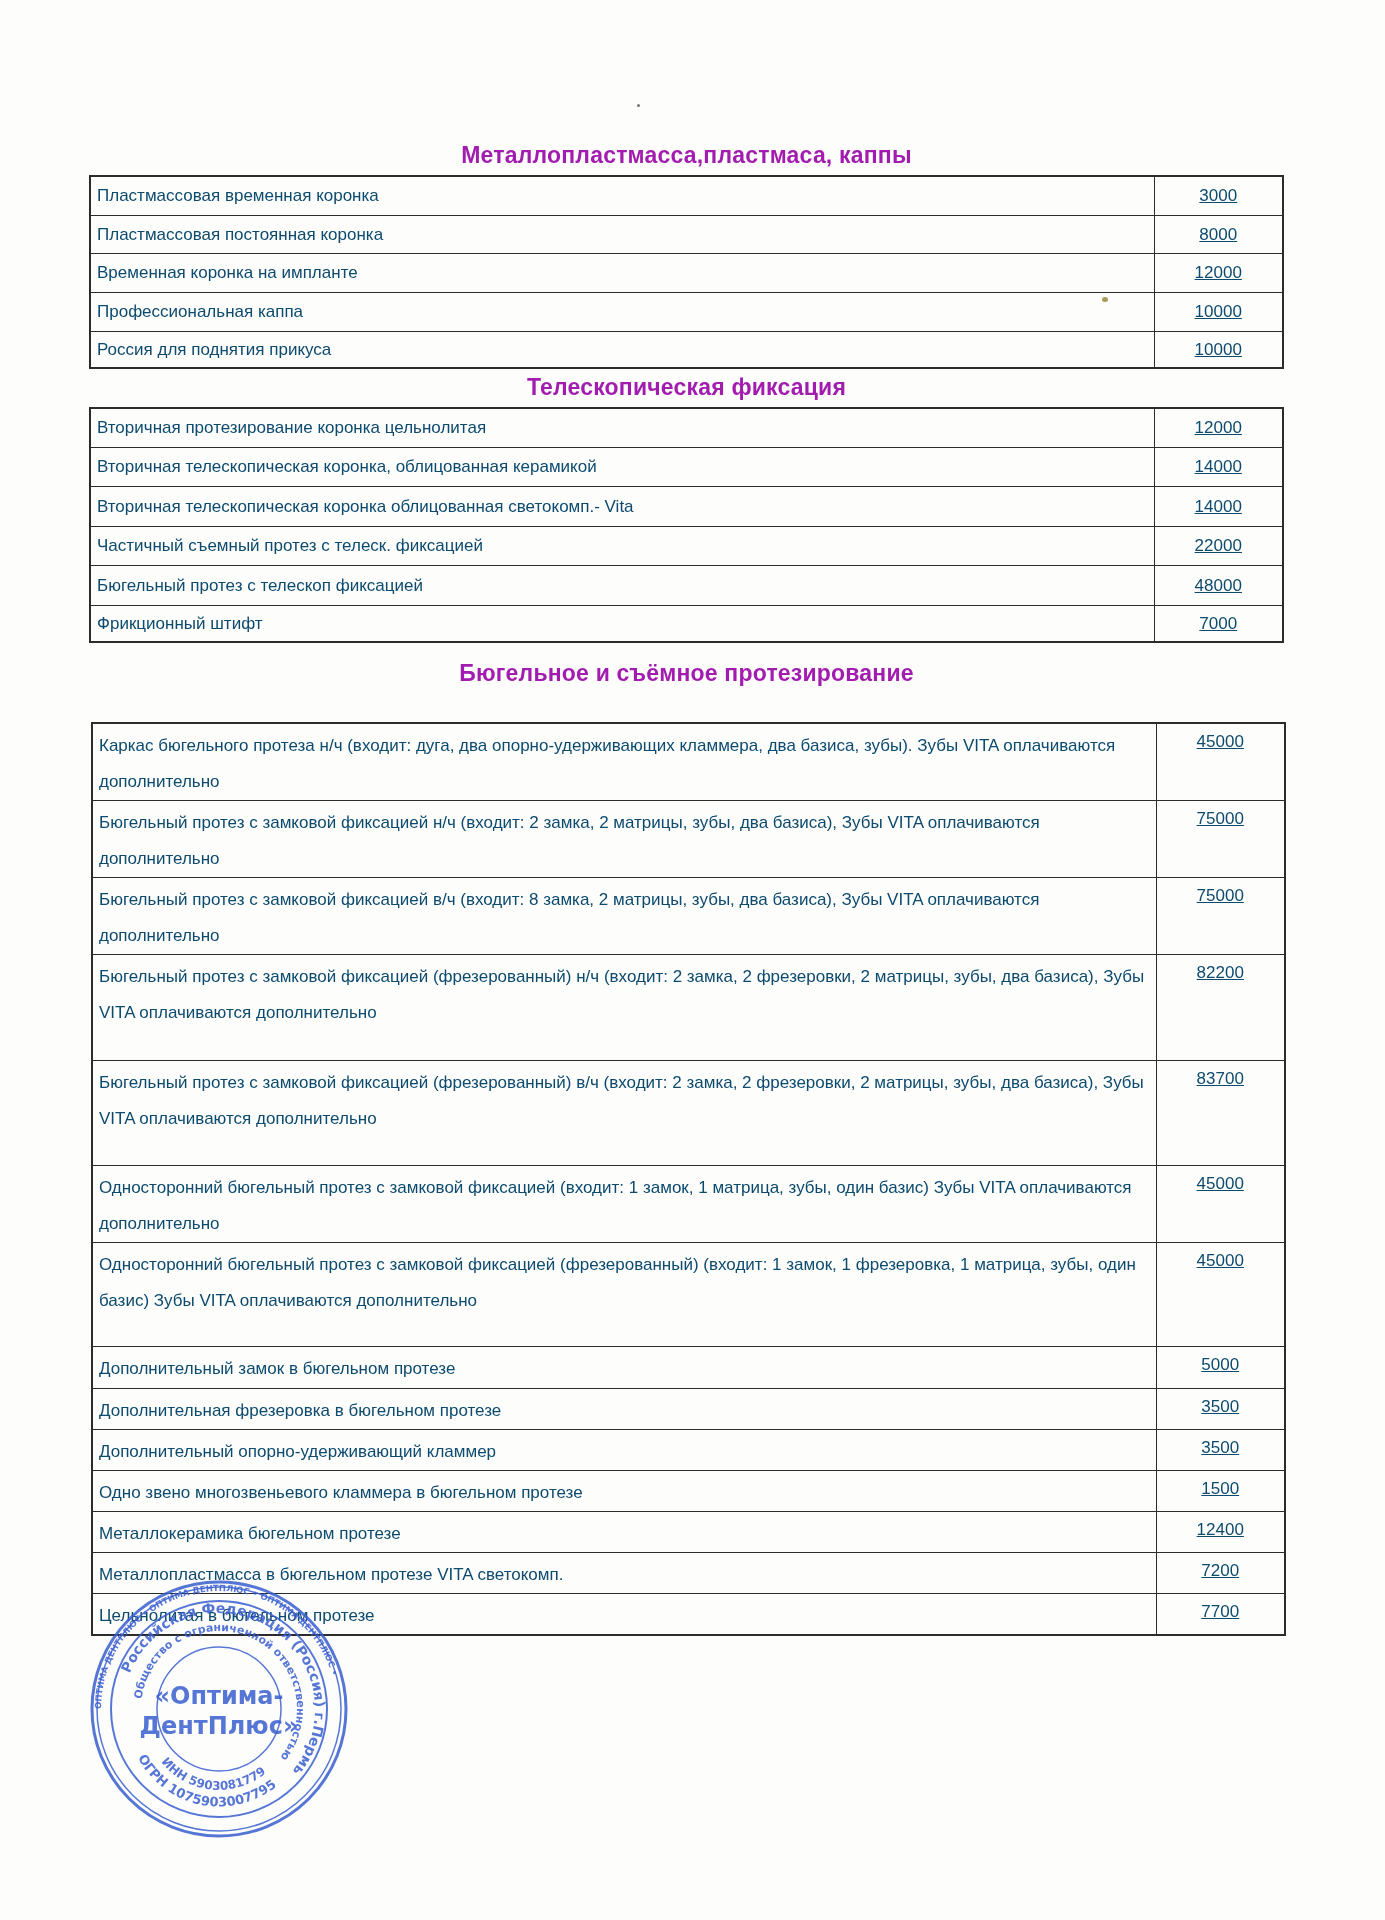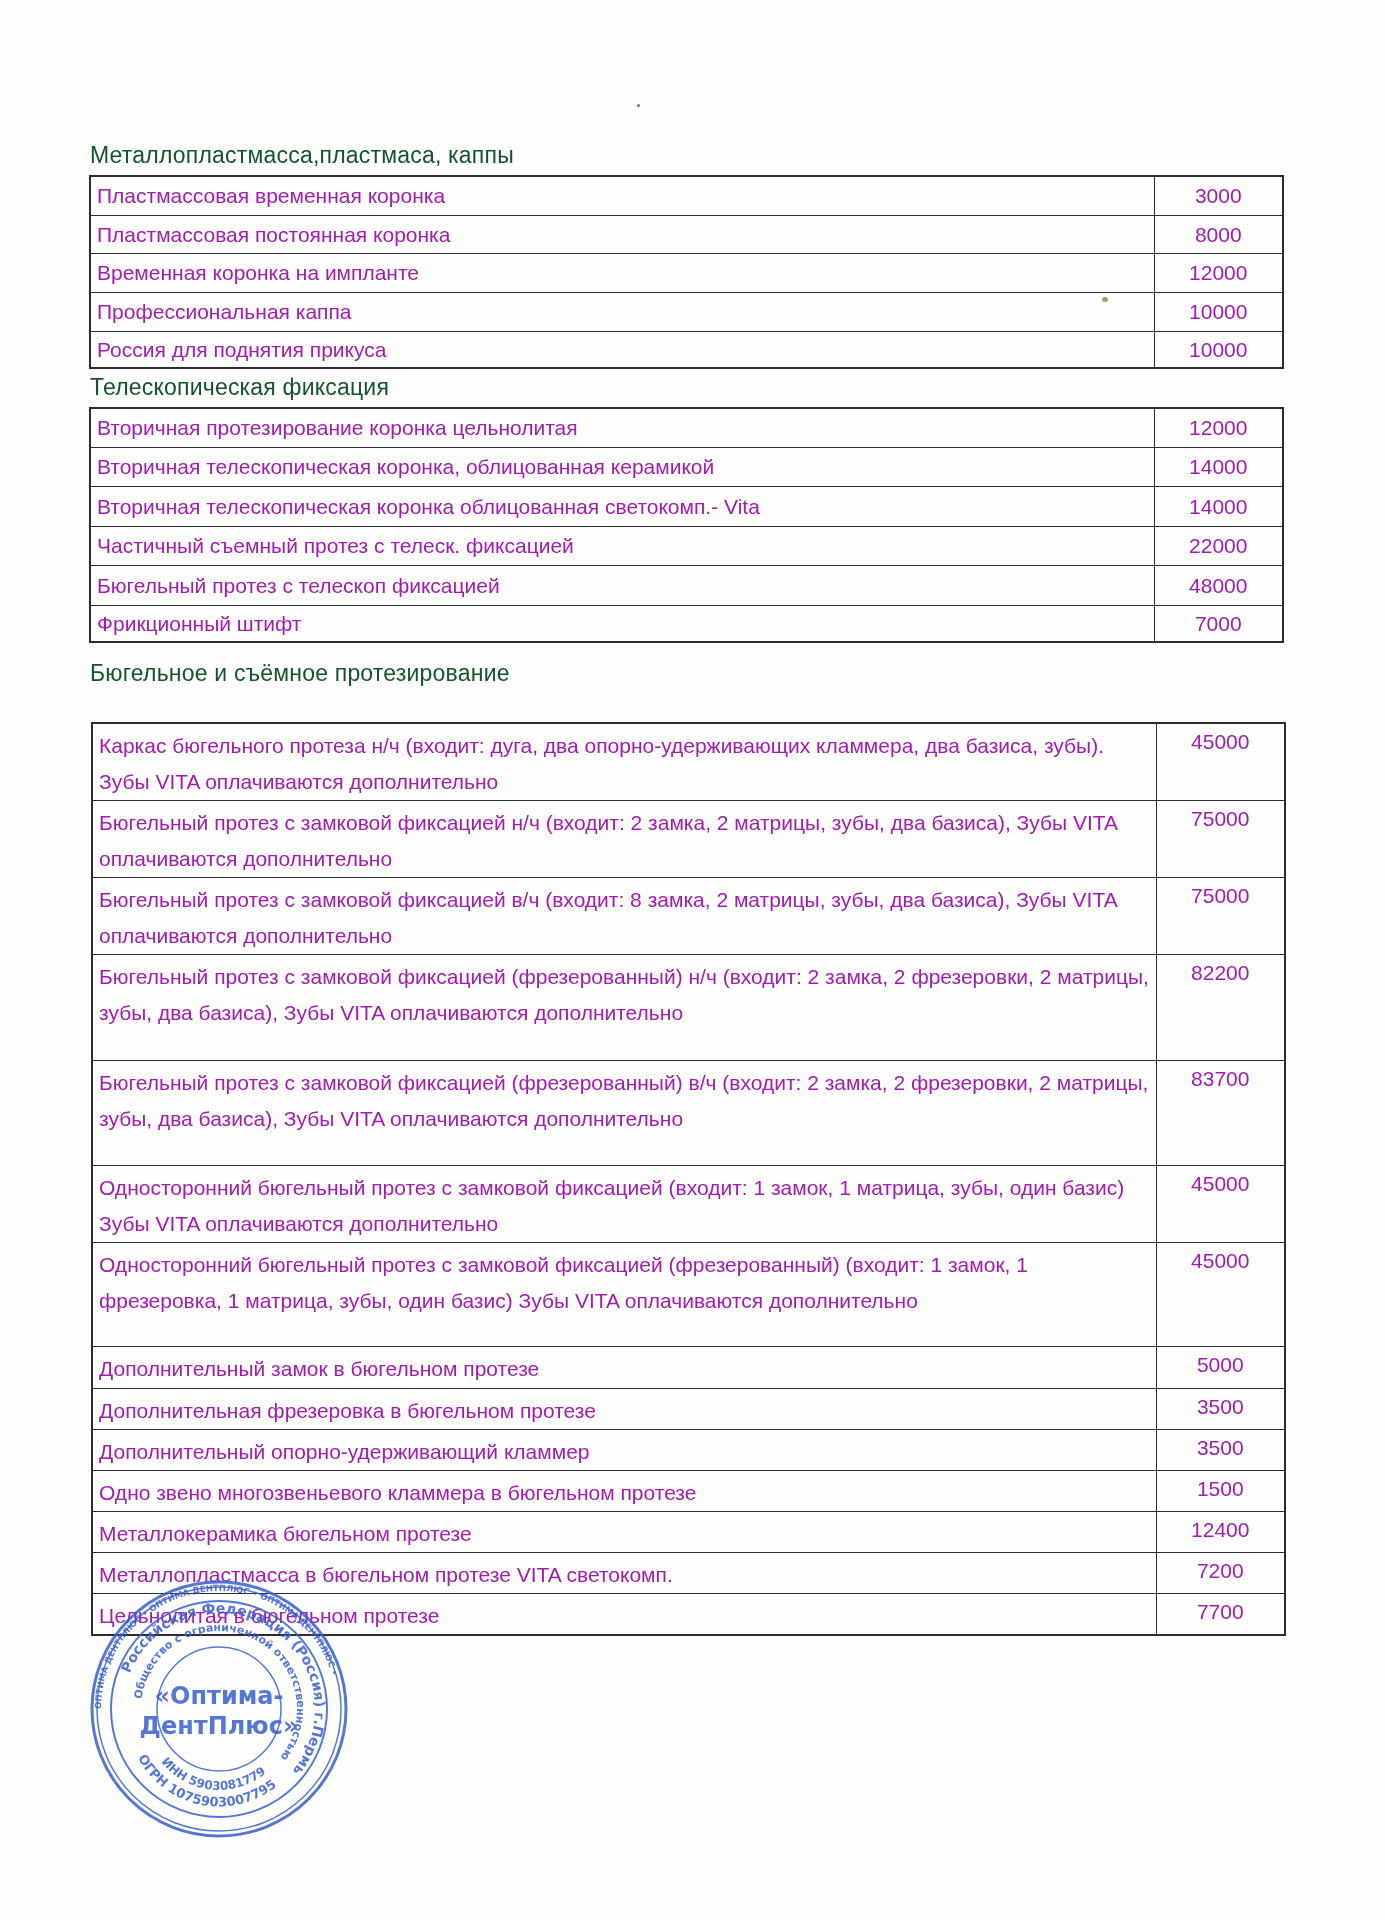--- a/index.html
+++ b/index.html
@@ -3,33 +3,33 @@
 <meta charset="utf-8">
 <style>
   html, body { margin: 0; padding: 0; }
   body {
     width: 1385px; height: 1920px; background: #fdfdfc;
     position: relative; overflow: hidden;
     font-family: "Liberation Sans", "DejaVu Sans", sans-serif;
     color: #2b2b2b;
   }
   .section-title {
-    position: absolute; left: 90px; width: 1193px; 
-    font-weight: normal; font-size: 23px; color: #14532d; letter-spacing: 0.2px;
+    position: absolute; left: 90px; width: 1193px; text-align: center;
+    font-weight: bold; font-size: 23px; color: #a21caf; letter-spacing: 0.2px;
   }
   table.price {
     position: absolute; border-collapse: collapse; table-layout: fixed;
-    border: 2px solid #2c2c2c; font-size: 21px; color: #a21caf;
+    border: 2px solid #2c2c2c; font-size: 17px; color: #0c4a6e;
   }
   table.price td {
     border: 1.6px solid #2c2c2c; padding: 0 6px; vertical-align: middle;
     line-height: 35px;
   }
   table.price td.name { text-align: left; }
-  table.price td.cost { text-align: center; }
+  table.price td.cost { text-align: center; text-decoration: underline; }
   table.tall td.name, table.tall td.cost { vertical-align: top; }
   table.tall td.name { padding-top: 4px; line-height: 36px; }
   table.tall td.cost { padding-top: 0; line-height: 36px; }
   #t1 { left: 89px; top: 175px; width: 1194px; }
   #t2 { left: 89px; top: 407px; width: 1194px; }
   #t3 { left: 91px; top: 722px; width: 1193px; }
   col.c-name { width: 1064px; }
   col.c-cost { width: 129px; }
   .stamp {
     position: absolute; left: 88px; top: 1578px; width: 262px; height: 262px;

